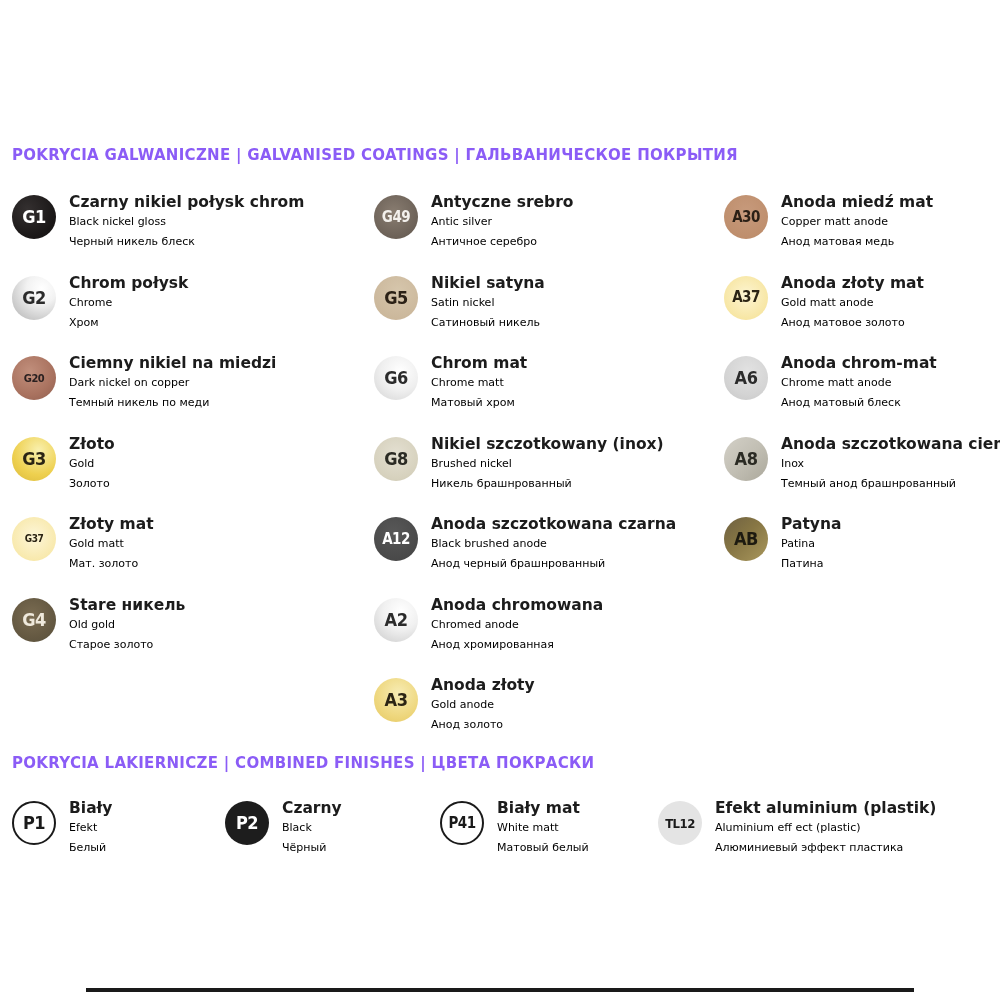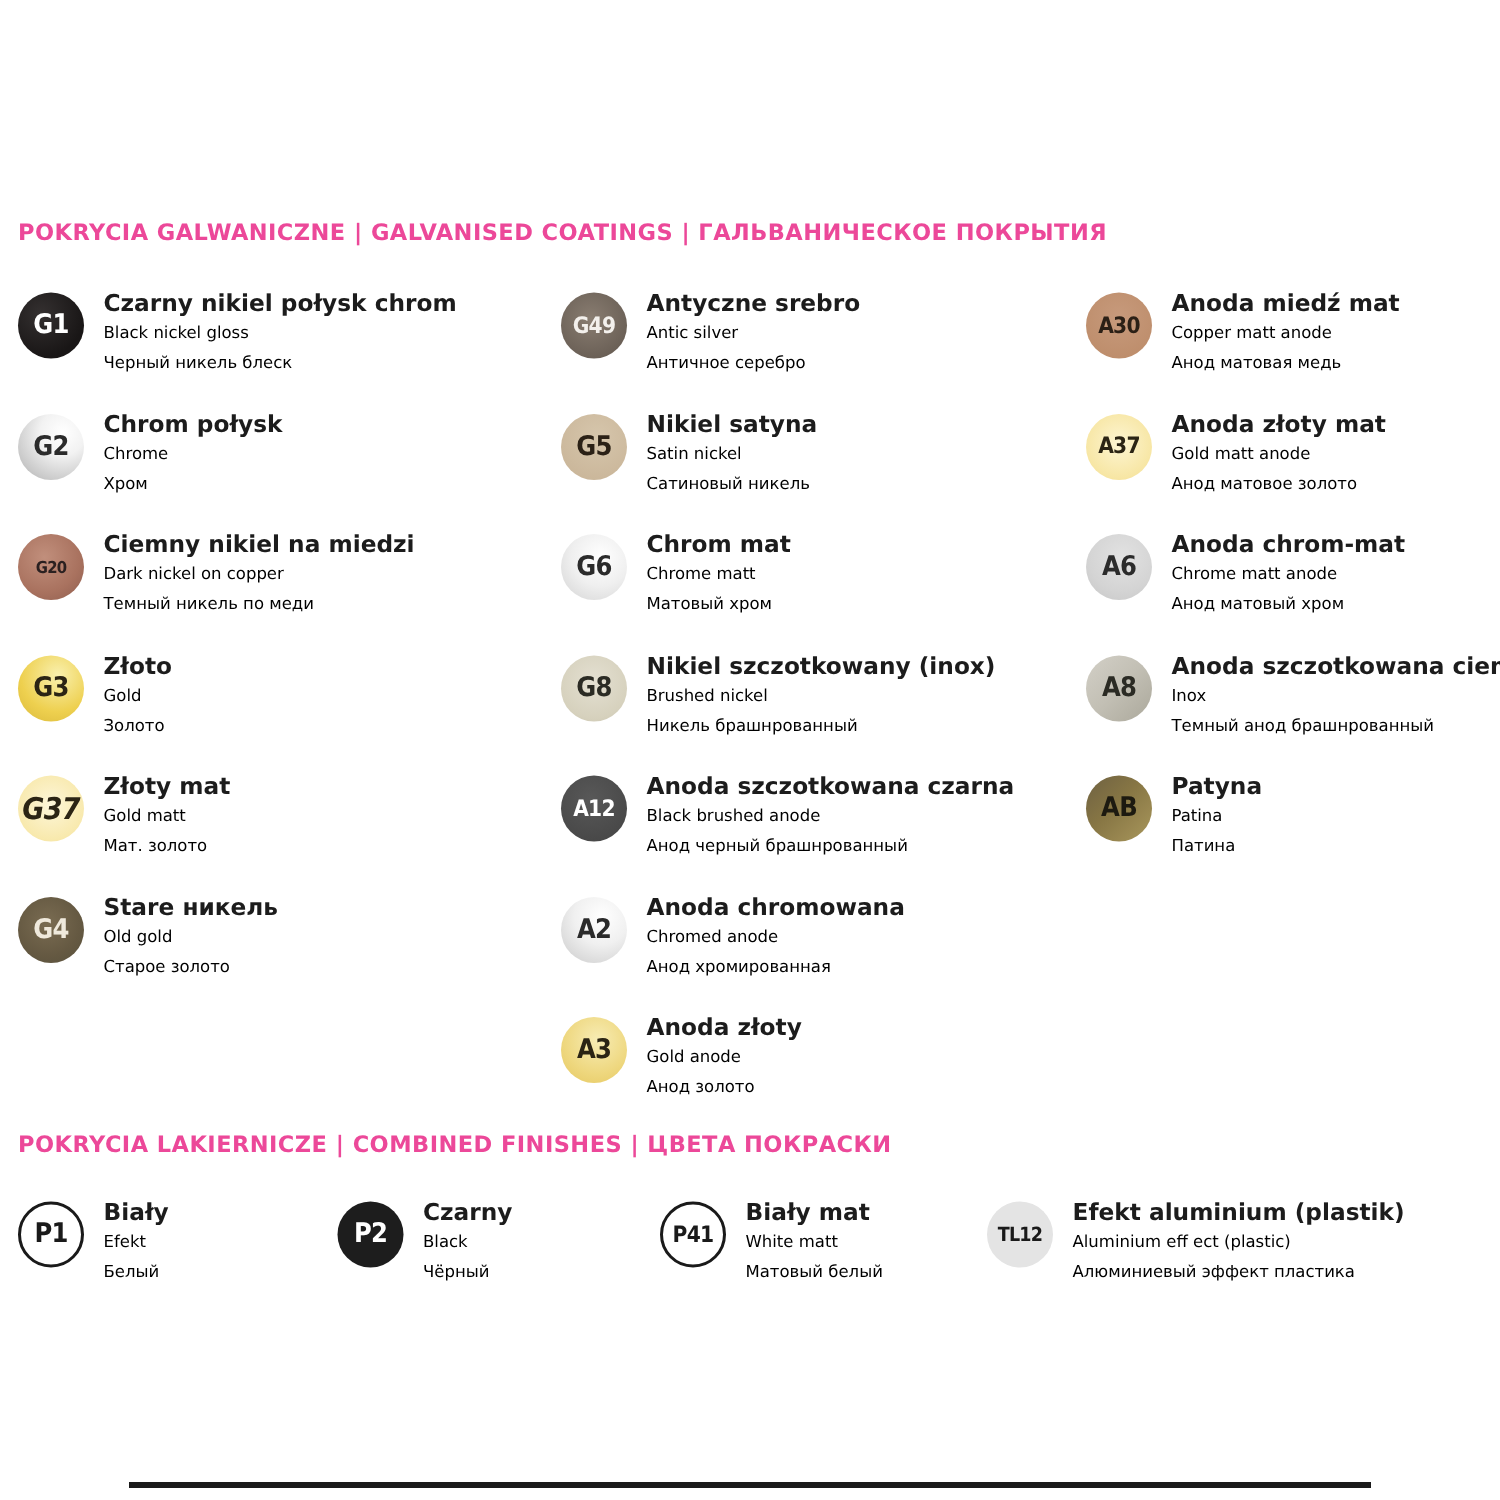--- a/index.html
+++ b/index.html
@@ -2,21 +2,21 @@
 <html><head>
 <meta charset="utf-8">
 <style>
   html,body{margin:0;padding:0;}
   body{
     width:1000px;height:1000px;position:relative;background:#ffffff;
     font-family:"DejaVu Sans","Liberation Sans",sans-serif;
     -webkit-font-smoothing:antialiased;overflow:hidden;
   }
   .sec-header{
-    position:absolute;font-size:15px;font-weight:bold;color:#ec4899;
+    position:absolute;font-size:15px;font-weight:bold;color:#8b5cf6;
     letter-spacing:0.3px;white-space:nowrap;
   }
   .col{position:absolute;top:192px;}
   .prow-item{position:absolute;top:798px;display:flex;align-items:flex-start;}
   .frow{display:flex;align-items:flex-start;height:60px;margin-bottom:20.5px;}
   .swatch{
     width:44px;height:44px;border-radius:50%;flex:0 0 44px;
     display:flex;align-items:center;justify-content:center;margin-top:3px;
     box-sizing:border-box;
   }
@@ -70,21 +70,21 @@
         <b>G3</b>
       </div>
     <div class="labels">
         <div class="pl">Złoto</div>
         <div class="en">Gold</div>
         <div class="ru">Золото</div>
       </div>
   </div>
   <div class="frow">
     <div class="swatch" style="background: radial-gradient(circle at 50% 45%, rgb(253, 246, 217) 0%, rgb(248, 233, 173) 70%, rgb(242, 220, 143) 100%); color: rgb(43, 36, 20);">
-        <b style="font-size: 20px; font-style: italic;">G37</b>
+        <b style="font-size: 10px;">G37</b>
       </div>
     <div class="labels">
         <div class="pl">Złoty mat</div>
         <div class="en">Gold matt</div>
         <div class="ru">Мат. золото</div>
       </div>
   </div>
   <div class="frow">
     <div class="swatch" style="background: radial-gradient(circle at 45% 40%, rgb(122, 108, 82) 0%, rgb(101, 89, 66) 60%, rgb(87, 80, 60) 100%); color: rgb(239, 233, 220);">
         <b>G4</b>
@@ -191,21 +191,21 @@
         <div class="ru">Анод матовое золото</div>
       </div>
   </div>
   <div class="frow">
     <div class="swatch" style="background: radial-gradient(circle at 55% 35%, rgb(226, 226, 226) 0%, rgb(212, 212, 212) 60%, rgb(198, 198, 198) 100%); color: rgb(43, 43, 43);">
         <b>A6</b>
       </div>
     <div class="labels">
         <div class="pl">Anoda chrom-mat</div>
         <div class="en">Chrome matt anode</div>
-        <div class="ru">Анод матовый хром</div>
+        <div class="ru">Анод матовый блеск</div>
       </div>
   </div>
   <div class="frow">
     <div class="swatch" style="background: linear-gradient(135deg, rgb(211, 208, 199) 0%, rgb(194, 191, 180) 50%, rgb(171, 168, 155) 100%); color: rgb(43, 43, 36);">
         <b>A8</b>
       </div>
     <div class="labels">
         <div class="pl">Anoda szczotkowana ciemna</div>
         <div class="en">Inox</div>
         <div class="ru">Темный анод брашнрованный</div>

